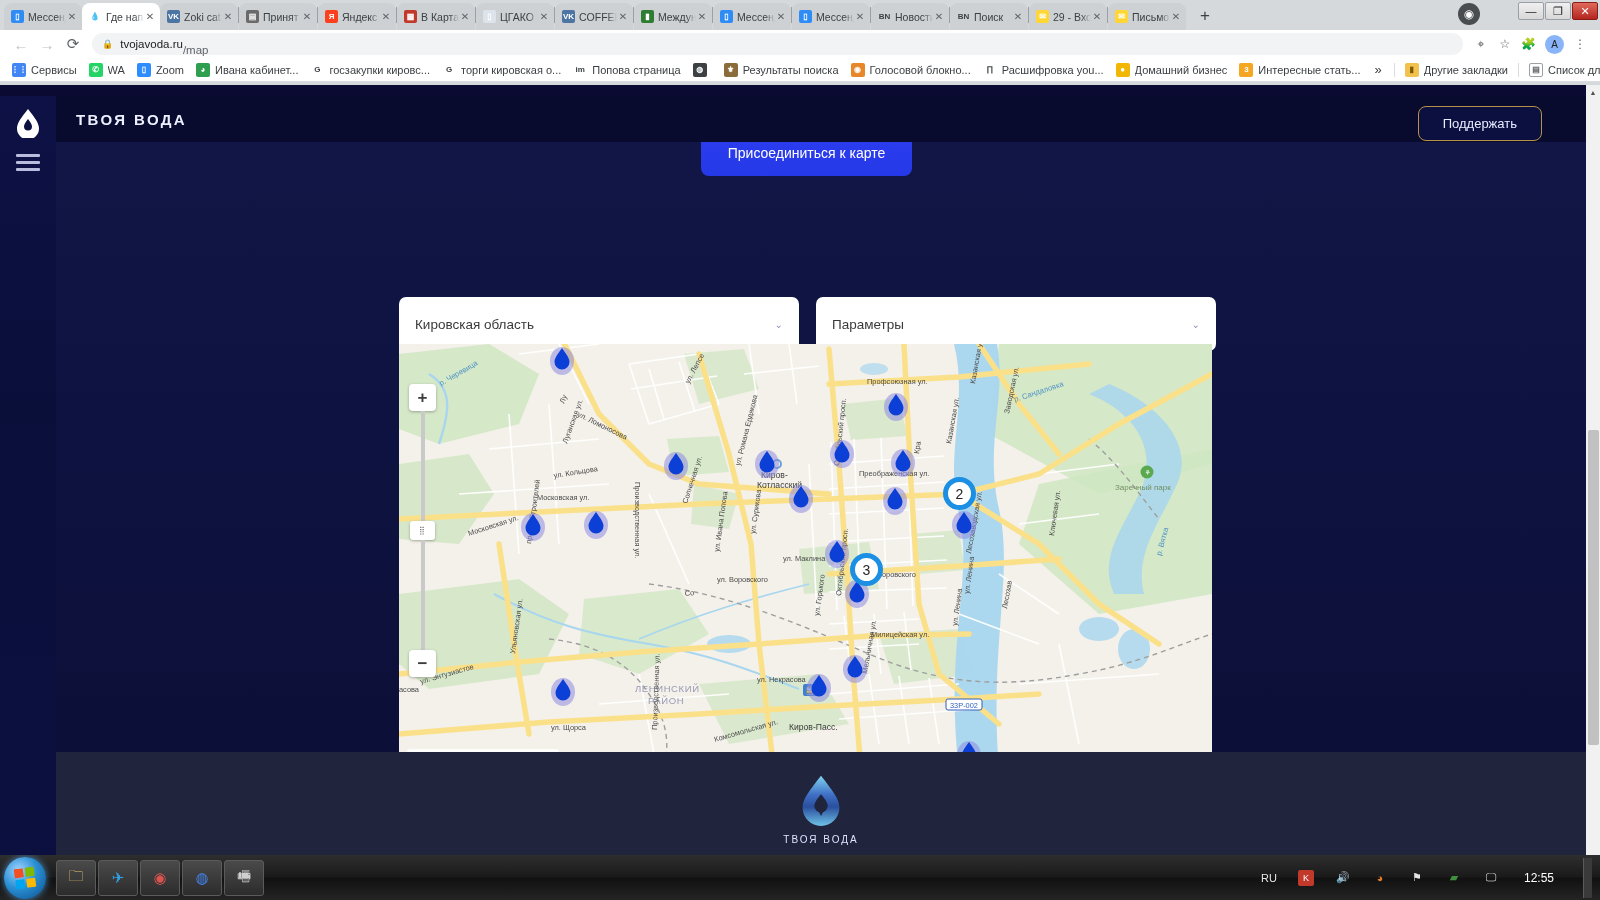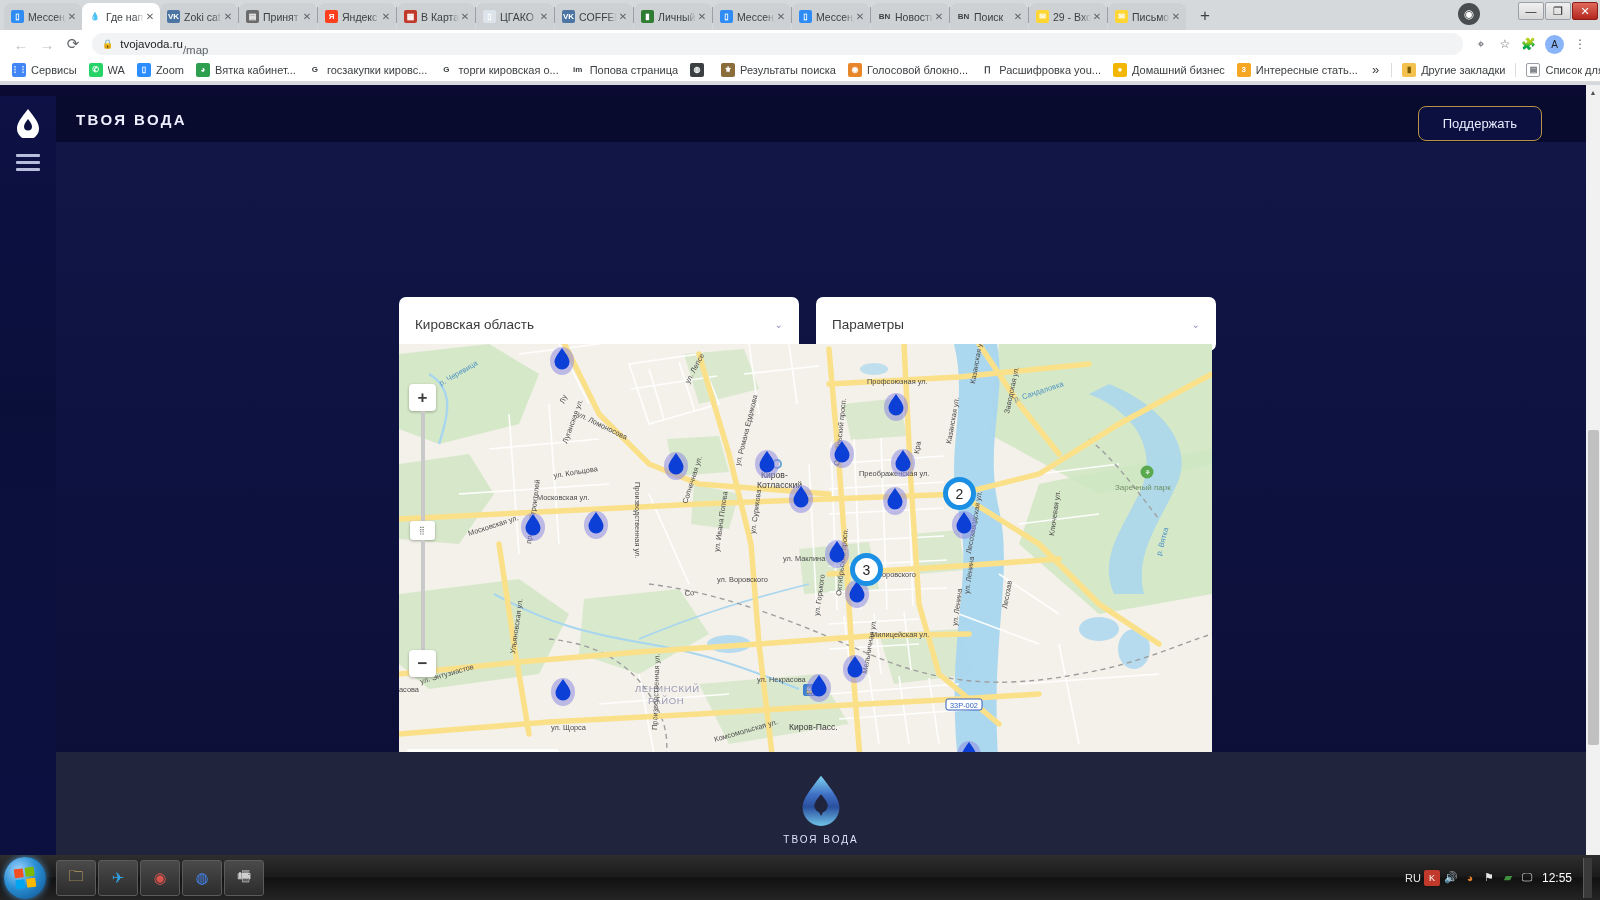--- a/index.html
+++ b/index.html
@@ -229,21 +229,21 @@
   }
   .orbflag { width: 20px; height: 20px; display: grid; grid-template-columns: 1fr 1fr; grid-template-rows: 1fr 1fr; gap: 1.5px; transform: rotate(-8deg); }
   .orbflag i { display: block; border-radius: 1px; }
   .tb-items { display: flex; align-items: center; gap: 2px; margin-left: 10px; }
   .tb-item {
     width: 40px; height: 36px; border-radius: 3px;
     background: linear-gradient(180deg,#4a4a4a,#2c2c2c);
     border: 1px solid #5b5b5b;
     display: flex; align-items: center; justify-content: center;
   }
-  .tray { margin-left: auto; display: flex; align-items: center; gap: 3px; padding-right: 8px;
+  .tray { margin-left: auto; display: flex; align-items: center; gap: 21px; padding-right: 8px;
           font-size: 11px; color: #e6e6e6; }
   .tray .ticon { width: 16px; height: 16px; display: flex; align-items: center; justify-content: center; font-size: 11px; }
   .tray .clock { font-size: 12px; color: #fff; min-width: 38px; text-align: center; }
   .tray .showdesk { width: 9px; height: 40px; background: #3a3a3a; border-left: 1px solid #5a5a5a; margin-left: 4px; }
 </style>
 </head>
 <body>
 
 <div class="browser">
 
@@ -290,21 +290,21 @@
         </div>
         <div class="tab-sep"></div>
         <div class="tab">
           <span class="favicon" style="background:#4c75a3;color:#fff;">VK</span>
           <span class="tab-title">COFFEE</span>
           <span class="tab-close">✕</span>
         </div>
         <div class="tab-sep"></div>
         <div class="tab">
           <span class="favicon" style="background:#2e7d32;color:#fff;">▮</span>
-          <span class="tab-title">Личный</span>
+          <span class="tab-title">Междун</span>
           <span class="tab-close">✕</span>
         </div>
         <div class="tab-sep"></div>
         <div class="tab">
           <span class="favicon" style="background:#2f8cf5;color:#fff;">▯</span>
           <span class="tab-title">Мессенд</span>
           <span class="tab-close">✕</span>
         </div>
         <div class="tab-sep"></div>
         <div class="tab">
@@ -371,21 +371,21 @@
         <div class="bm">
           <span class="bmi" style="background:#25d366;color:#fff;">✆</span>
           <span class="bm-label">WA</span>
         </div>
         <div class="bm">
           <span class="bmi" style="background:#2d8cff;color:#fff;">▯</span>
           <span class="bm-label">Zoom</span>
         </div>
         <div class="bm">
           <span class="bmi" style="background:#2e9e4f;color:#fff;">◕</span>
-          <span class="bm-label">Вятка кабинет...</span>
+          <span class="bm-label">Ивана кабинет...</span>
         </div>
         <div class="bm">
           <span class="bmi" style="background:transparent;color:#3c4043;">G</span>
           <span class="bm-label">госзакупки кировс...</span>
         </div>
         <div class="bm">
           <span class="bmi" style="background:transparent;color:#3c4043;">G</span>
           <span class="bm-label">торги кировская о...</span>
         </div>
         <div class="bm">
@@ -447,20 +447,21 @@
         </div>
       </div>
 
       <div class="site-header">
         <div class="brand">ТВОЯ ВОДА</div>
         <div class="support-btn">Поддержать</div>
       </div>
 
       <div class="content">
 
+        <div class="join-btn">Присоединиться к карте</div>
 
         <div class="filters">
           <div class="select">
             <span>Кировская область</span>
             <span class="caret">⌄</span>
           </div>
           <div class="select">
             <span>Параметры</span>
             <span class="caret">⌄</span>
           </div>

